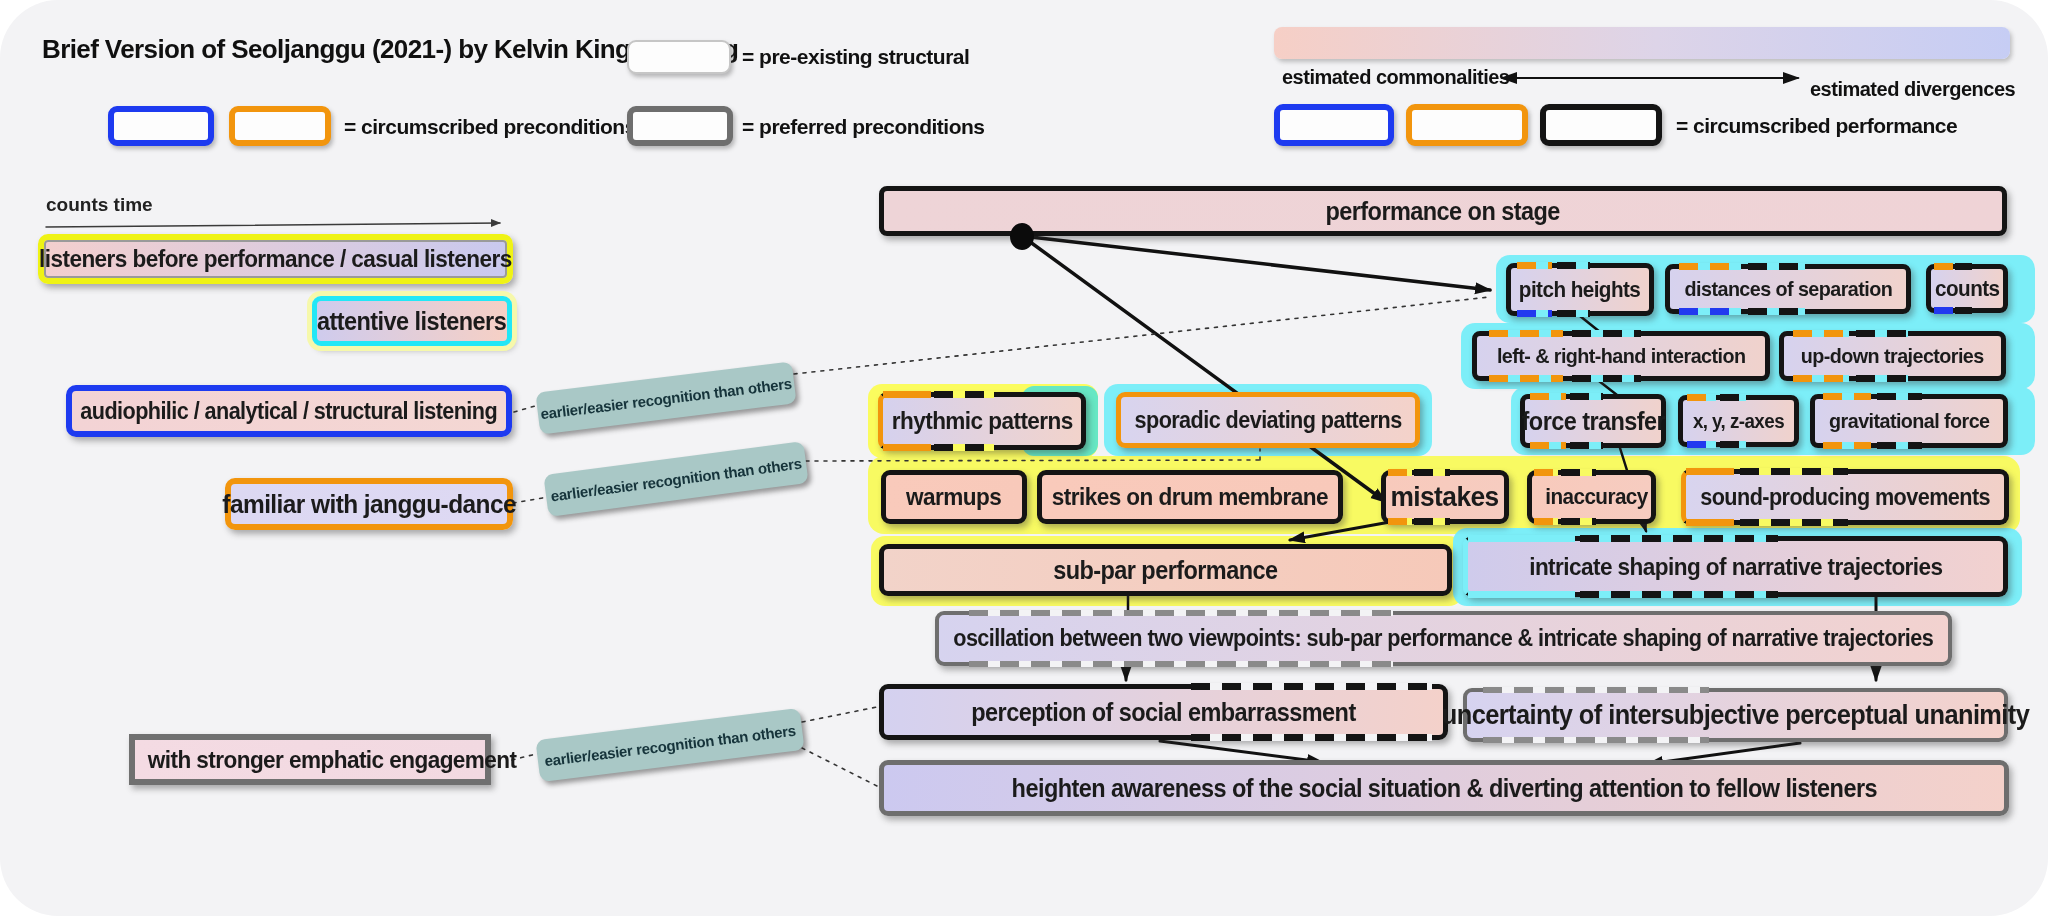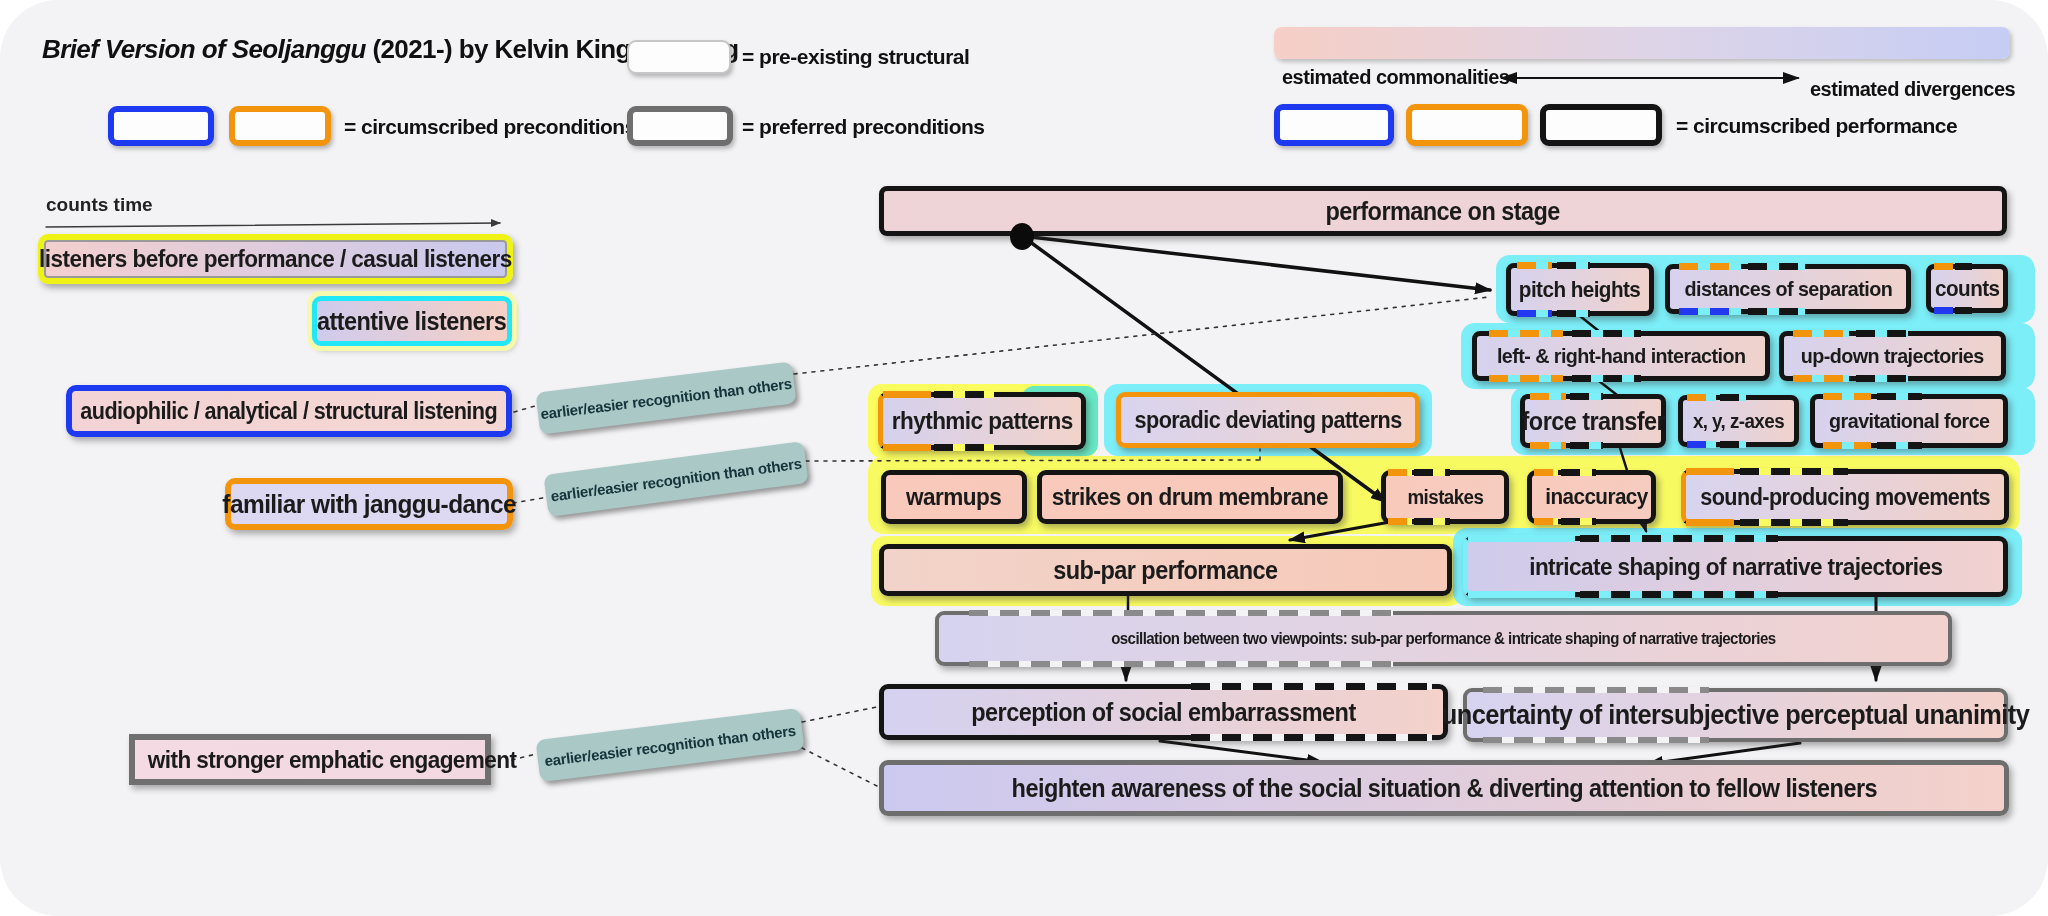--- a/index.html
+++ b/index.html
@@ -10,21 +10,21 @@
   .node>span{display:inline-block;transform:scaleX(.94);}
   .hl{position:absolute;}
   .tag{position:absolute;display:flex;align-items:center;justify-content:center;
        background:#a9c8c6;border-radius:9px;color:#16343b;font-weight:600;font-size:15px;
        letter-spacing:-0.3px;box-shadow:3px 4px 5px rgba(40,40,40,.45);white-space:nowrap;}
   .deco{position:absolute;}
   .legend-text{position:absolute;font-weight:600;font-size:21px;color:#111;letter-spacing:-0.5px;white-space:nowrap;}
   .swatch{position:absolute;box-sizing:border-box;background:#fdfdfd;border-radius:9px;
           box-shadow:2px 3px 4px rgba(70,70,70,.35);}
   #title{position:absolute;left:42px;top:34px;font-size:26px;font-weight:600;color:#101010;letter-spacing:-0.6px;white-space:nowrap;}
-  #title .it{font-style:italic;}
+  #title .it{}
   #gradbar{position:absolute;left:1274px;top:27px;width:736px;height:32px;border-radius:8px;
            background:linear-gradient(90deg,#f6cfc6,#ddd4e8 52%,#c6cdf4);box-shadow:2px 3px 4px rgba(70,70,70,.3);}
   #axis-label{position:absolute;left:46px;top:194px;font-size:19px;font-weight:600;color:#222;}
   #dot{position:absolute;left:1010px;top:223px;width:24px;height:27px;border-radius:50%;background:#0b0b0b;z-index:6;}
   svg.layer{position:absolute;left:0;top:0;z-index:2;}
   .hl{z-index:1;} .node{z-index:3;} .tag{z-index:4;}
 </style>
 </head>
 <body>
 
@@ -182,21 +182,21 @@
       </div>
       <div class="node" style="left: 1116px; top: 392px; width: 304px; height: 56px; border: 5px solid rgb(242, 149, 13); border-radius: 9px; font-size: 23px; background: linear-gradient(90deg, rgb(216, 212, 239), rgb(244, 210, 201)); box-shadow: rgba(50, 50, 50, 0.38) 3px 4px 6px;">
         <span>sporadic deviating patterns</span>
       </div>
       <div class="node" style="left: 881px; top: 470px; width: 146px; height: 54px; border: 5px solid rgb(20, 20, 20); border-radius: 9px; font-size: 24px; background: linear-gradient(90deg, rgb(249, 202, 187), rgb(248, 201, 186)); box-shadow: rgba(50, 50, 50, 0.38) 3px 4px 6px;">
         <span>warmups</span>
       </div>
       <div class="node" style="left: 1037px; top: 470px; width: 306px; height: 54px; border: 5px solid rgb(20, 20, 20); border-radius: 9px; font-size: 24px; background: linear-gradient(90deg, rgb(249, 202, 187), rgb(248, 201, 186)); box-shadow: rgba(50, 50, 50, 0.38) 3px 4px 6px;">
         <span>strikes on drum membrane</span>
       </div>
-      <div class="node" style="left: 1381px; top: 470px; width: 128px; height: 54px; border: 5px solid rgb(20, 20, 20); border-radius: 9px; font-size: 20px; background: linear-gradient(90deg, rgb(248, 202, 188), rgb(246, 204, 192)); box-shadow: rgba(50, 50, 50, 0.38) 3px 4px 6px;">
+      <div class="node" style="left: 1381px; top: 470px; width: 128px; height: 54px; border: 5px solid rgb(20, 20, 20); border-radius: 9px; font-size: 28px; background: linear-gradient(90deg, rgb(248, 202, 188), rgb(246, 204, 192)); box-shadow: rgba(50, 50, 50, 0.38) 3px 4px 6px;">
         <span>mistakes</span>
         <div class="deco" style="left: 2%; width: 20%; height: 7px; top: -6px; background: repeating-linear-gradient(90deg, rgb(242, 149, 13) 0px, rgb(242, 149, 13) 19px, rgb(248, 250, 98) 19px, rgb(248, 250, 98) 31px);"></div>
         <div class="deco" style="left: 24%; width: 30%; height: 7px; top: -6px; background: repeating-linear-gradient(90deg, rgb(20, 20, 20) 0px, rgb(20, 20, 20) 19px, rgb(248, 250, 98) 19px, rgb(248, 250, 98) 31px);"></div>
         <div class="deco" style="left: 2%; width: 20%; height: 7px; bottom: -6px; background: repeating-linear-gradient(90deg, rgb(242, 149, 13) 0px, rgb(242, 149, 13) 19px, rgb(248, 250, 98) 19px, rgb(248, 250, 98) 31px);"></div>
         <div class="deco" style="left: 24%; width: 30%; height: 7px; bottom: -6px; background: repeating-linear-gradient(90deg, rgb(20, 20, 20) 0px, rgb(20, 20, 20) 19px, rgb(248, 250, 98) 19px, rgb(248, 250, 98) 31px);"></div>
       </div>
       <div class="node" style="left: 1527px; top: 470px; width: 129px; height: 54px; border: 5px solid rgb(20, 20, 20); border-radius: 9px; font-size: 22px; background: linear-gradient(90deg, rgb(248, 202, 188), rgb(246, 204, 192)); box-shadow: rgba(50, 50, 50, 0.38) 3px 4px 6px; justify-content: flex-end;">
         <span>inaccuracy</span>
         <div class="deco" style="left: 2%; width: 20%; height: 7px; top: -6px; background: repeating-linear-gradient(90deg, rgb(242, 149, 13) 0px, rgb(242, 149, 13) 19px, rgb(248, 250, 98) 19px, rgb(248, 250, 98) 31px);"></div>
         <div class="deco" style="left: 24%; width: 30%; height: 7px; top: -6px; background: repeating-linear-gradient(90deg, rgb(20, 20, 20) 0px, rgb(20, 20, 20) 19px, rgb(248, 250, 98) 19px, rgb(248, 250, 98) 31px);"></div>
@@ -213,21 +213,21 @@
       <div class="node" style="left: 879px; top: 544px; width: 573px; height: 52px; border: 5px solid rgb(20, 20, 20); border-radius: 9px; font-size: 25px; background: linear-gradient(90deg, rgb(242, 211, 201), rgb(246, 201, 185)); box-shadow: rgba(50, 50, 50, 0.38) 3px 4px 6px;">
         <span>sub-par performance</span>
       </div>
       <div class="node" style="left: 1463px; top: 536px; width: 545px; height: 61px; border-width: 5px; border-style: solid; border-color: rgb(20, 20, 20) rgb(20, 20, 20) rgb(20, 20, 20) rgb(124, 238, 248); border-image: initial; border-radius: 9px; font-size: 24px; background: linear-gradient(90deg, rgb(207, 203, 236), rgb(242, 209, 207)); box-shadow: rgba(50, 50, 50, 0.38) 3px 4px 6px;">
         <span>intricate shaping of narrative trajectories</span>
         <div class="deco" style="left: 0%; width: 20%; height: 7px; top: -6px; background: rgb(124, 238, 248);"></div>
         <div class="deco" style="left: 21%; width: 37%; height: 7px; top: -6px; background: repeating-linear-gradient(90deg, rgb(20, 20, 20) 0px, rgb(20, 20, 20) 19px, rgb(124, 238, 248) 19px, rgb(124, 238, 248) 31px);"></div>
         <div class="deco" style="left: 0%; width: 20%; height: 7px; bottom: -6px; background: rgb(124, 238, 248);"></div>
         <div class="deco" style="left: 21%; width: 37%; height: 7px; bottom: -6px; background: repeating-linear-gradient(90deg, rgb(20, 20, 20) 0px, rgb(20, 20, 20) 19px, rgb(124, 238, 248) 19px, rgb(124, 238, 248) 31px);"></div>
       </div>
-      <div class="node" style="left: 935px; top: 611px; width: 1017px; height: 55px; border: 4px solid rgb(110, 110, 110); border-radius: 9px; font-size: 16px; background: linear-gradient(90deg, rgb(214, 211, 239), rgb(242, 210, 207)); box-shadow: rgba(50, 50, 50, 0.38) 3px 4px 6px;">
+      <div class="node" style="left: 935px; top: 611px; width: 1017px; height: 55px; border: 4px solid rgb(110, 110, 110); border-radius: 9px; font-size: 23px; background: linear-gradient(90deg, rgb(214, 211, 239), rgb(242, 210, 207)); box-shadow: rgba(50, 50, 50, 0.38) 3px 4px 6px;">
         <span>oscillation between two viewpoints: sub-par performance &amp; intricate shaping of narrative trajectories</span>
         <div class="deco" style="left: 3%; width: 42%; height: 6px; top: -5px; background: repeating-linear-gradient(90deg, rgb(138, 138, 138) 0px, rgb(138, 138, 138) 19px, rgb(243, 243, 245) 19px, rgb(243, 243, 245) 31px);"></div>
         <div class="deco" style="left: 3%; width: 42%; height: 6px; bottom: -5px; background: repeating-linear-gradient(90deg, rgb(138, 138, 138) 0px, rgb(138, 138, 138) 19px, rgb(243, 243, 245) 19px, rgb(243, 243, 245) 31px);"></div>
       </div>
       <div class="node" style="left: 879px; top: 684px; width: 569px; height: 56px; border: 5px solid rgb(20, 20, 20); border-radius: 9px; font-size: 25px; background: linear-gradient(90deg, rgb(212, 209, 240), rgb(244, 209, 202)); box-shadow: rgba(50, 50, 50, 0.38) 3px 4px 6px;">
         <span>perception of social embarrassment</span>
         <div class="deco" style="left: 55%; width: 43%; height: 7px; top: -6px; background: repeating-linear-gradient(90deg, rgb(20, 20, 20) 0px, rgb(20, 20, 20) 19px, rgb(243, 243, 245) 19px, rgb(243, 243, 245) 31px);"></div>
         <div class="deco" style="left: 55%; width: 43%; height: 7px; bottom: -6px; background: repeating-linear-gradient(90deg, rgb(20, 20, 20) 0px, rgb(20, 20, 20) 19px, rgb(243, 243, 245) 19px, rgb(243, 243, 245) 31px);"></div>
       </div>
       <div class="node" style="left: 1463px; top: 688px; width: 545px; height: 54px; border: 4px solid rgb(110, 110, 110); border-radius: 9px; font-size: 27px; background: linear-gradient(90deg, rgb(214, 211, 240), rgb(244, 210, 203)); box-shadow: rgba(50, 50, 50, 0.38) 3px 4px 6px;">

